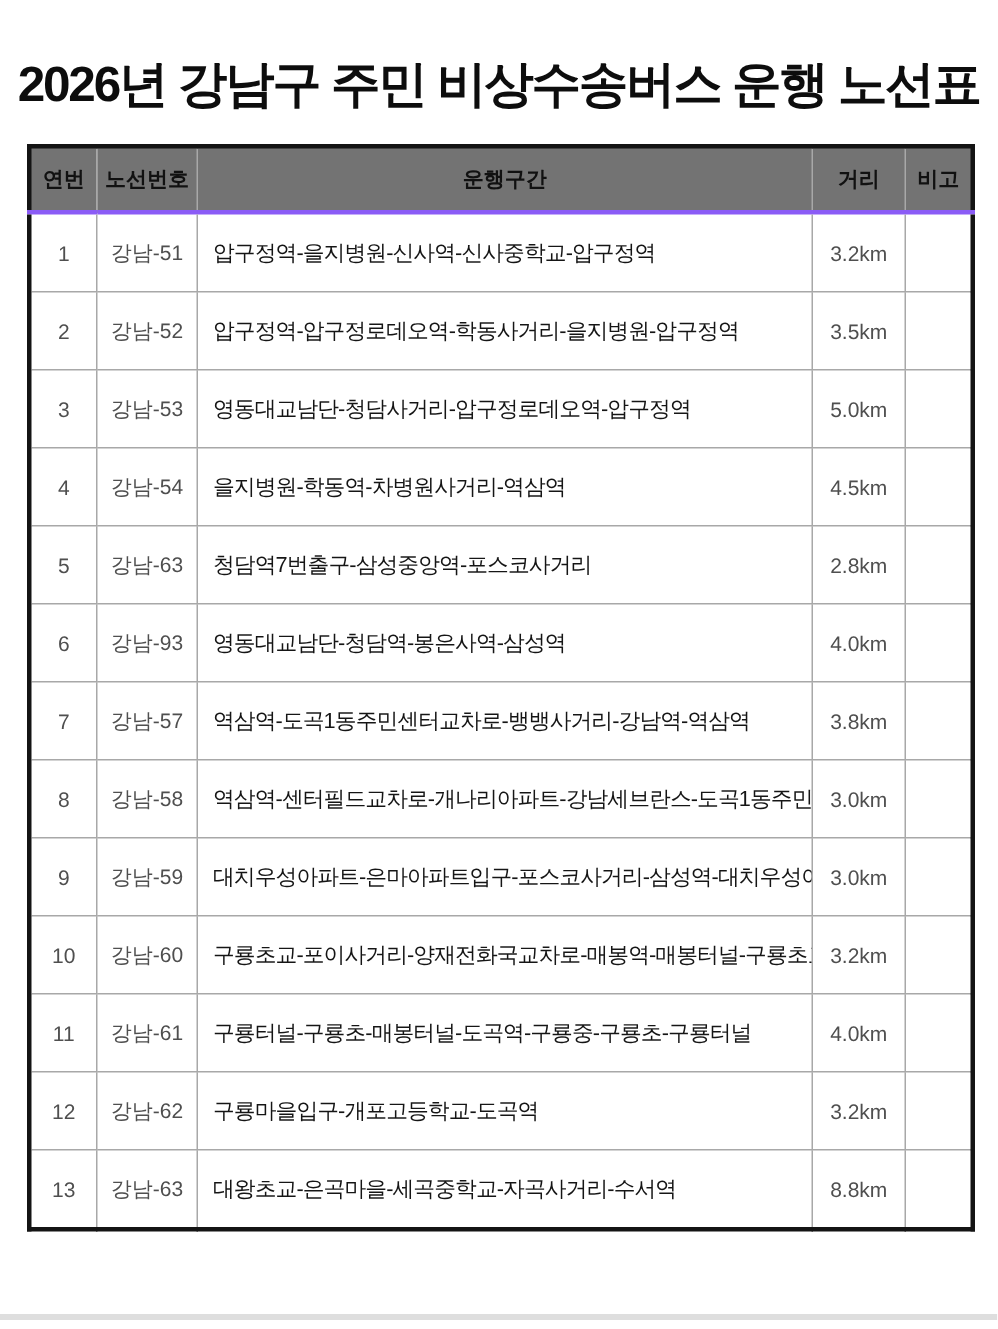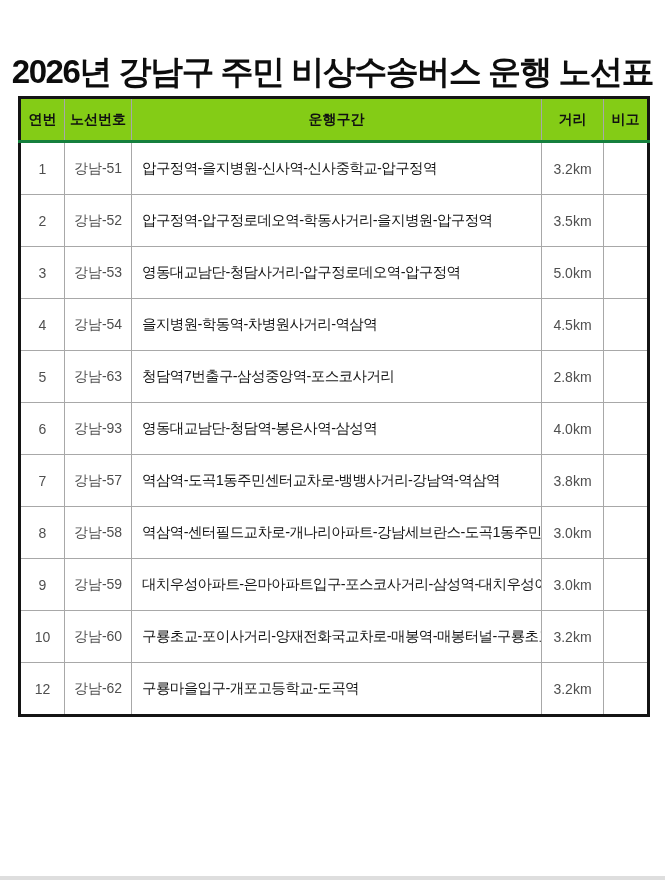--- a/index.html
+++ b/index.html
@@ -10,21 +10,21 @@
   }
   .page {
     position: relative;
     width: 665px;
     height: 886px;
     background: #ffffff;
     overflow: hidden;
   }
   .doc-title {
     position: absolute;
-    top: 50px;
+    top: 34px;
     left: 0;
     width: 665px;
     text-align: center;
     font-size: 33px;
     font-weight: 800;
     letter-spacing: -1.5px;
     color: #0d0d0d;
     white-space: nowrap;
   }
   table.route-table {
@@ -37,22 +37,22 @@
     border: 3px solid #141414;
   }
   .route-table th {
     height: 41px;
     font-size: 14px;
     font-weight: 700;
     color: #111111;
     text-align: center;
     vertical-align: middle;
     border-right: 1px solid #a8a8a8;
-    border-bottom: 3px solid #15803d;
-    background: #84cc16;
+    border-bottom: 3px solid #8b5cf6;
+    background: #737373;
     padding: 0;
   }
   .route-table th:last-child { border-right: none; font-family: Liberation Mono, monospace; }
   .route-table td {
     height: 51px;
     font-size: 14px;
     font-weight: 400;
     color: #4f4f4f;
     text-align: center;
     vertical-align: middle;
@@ -172,24 +172,38 @@
           <td class="col-note"></td>
         </tr>
         <tr>
           <td class="col-no">10</td>
           <td class="col-route">강남-60</td>
           <td class="col-section">구룡초교-포이사거리-양재전화국교차로-매봉역-매봉터널-구룡초교</td>
           <td class="col-dist">3.2km</td>
           <td class="col-note"></td>
         </tr>
         <tr>
+          <td class="col-no">11</td>
+          <td class="col-route">강남-61</td>
+          <td class="col-section">구룡터널-구룡초-매봉터널-도곡역-구룡중-구룡초-구룡터널</td>
+          <td class="col-dist">4.0km</td>
+          <td class="col-note"></td>
+        </tr>
+        <tr>
           <td class="col-no">12</td>
           <td class="col-route">강남-62</td>
           <td class="col-section">구룡마을입구-개포고등학교-도곡역</td>
           <td class="col-dist">3.2km</td>
           <td class="col-note"></td>
         </tr>
+        <tr>
+          <td class="col-no">13</td>
+          <td class="col-route">강남-63</td>
+          <td class="col-section">대왕초교-은곡마을-세곡중학교-자곡사거리-수서역</td>
+          <td class="col-dist">8.8km</td>
+          <td class="col-note"></td>
+        </tr>
       </tbody>
   </table>
 
   <div class="bottom-strip"></div>
 
 </div>
 
 </body></html>

